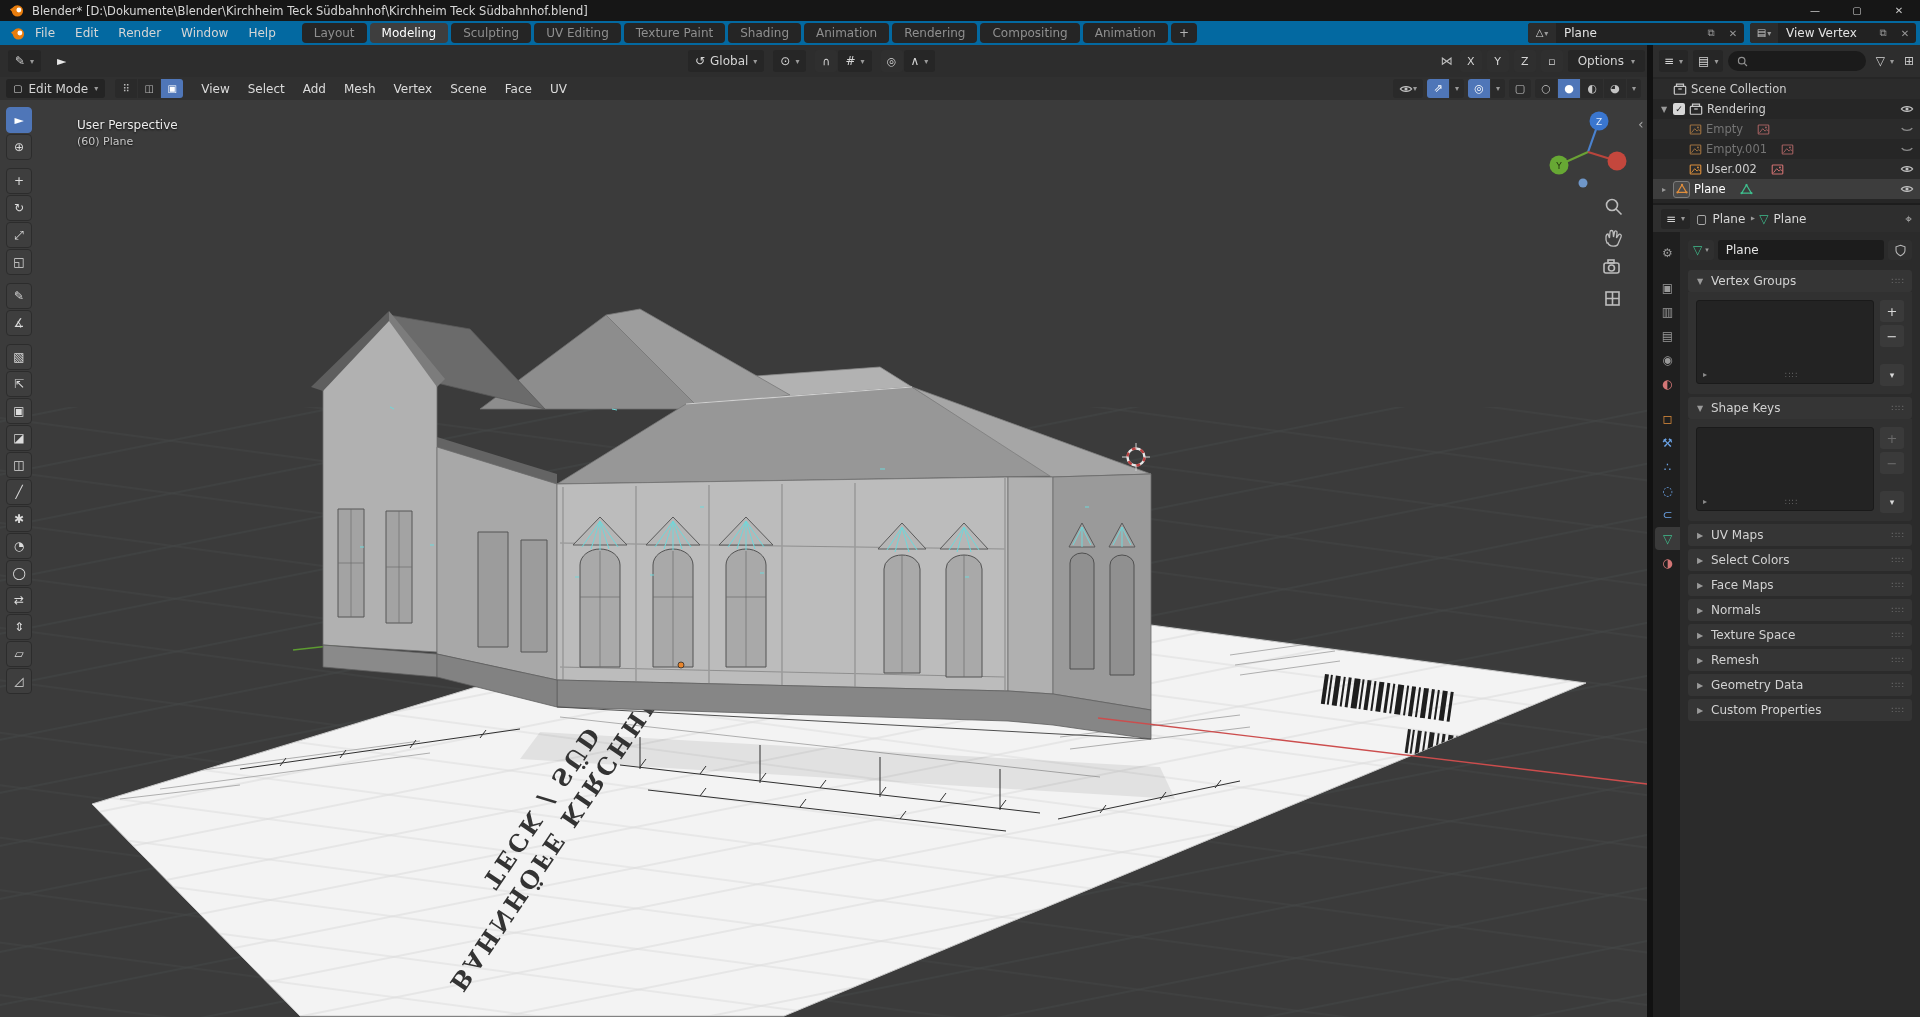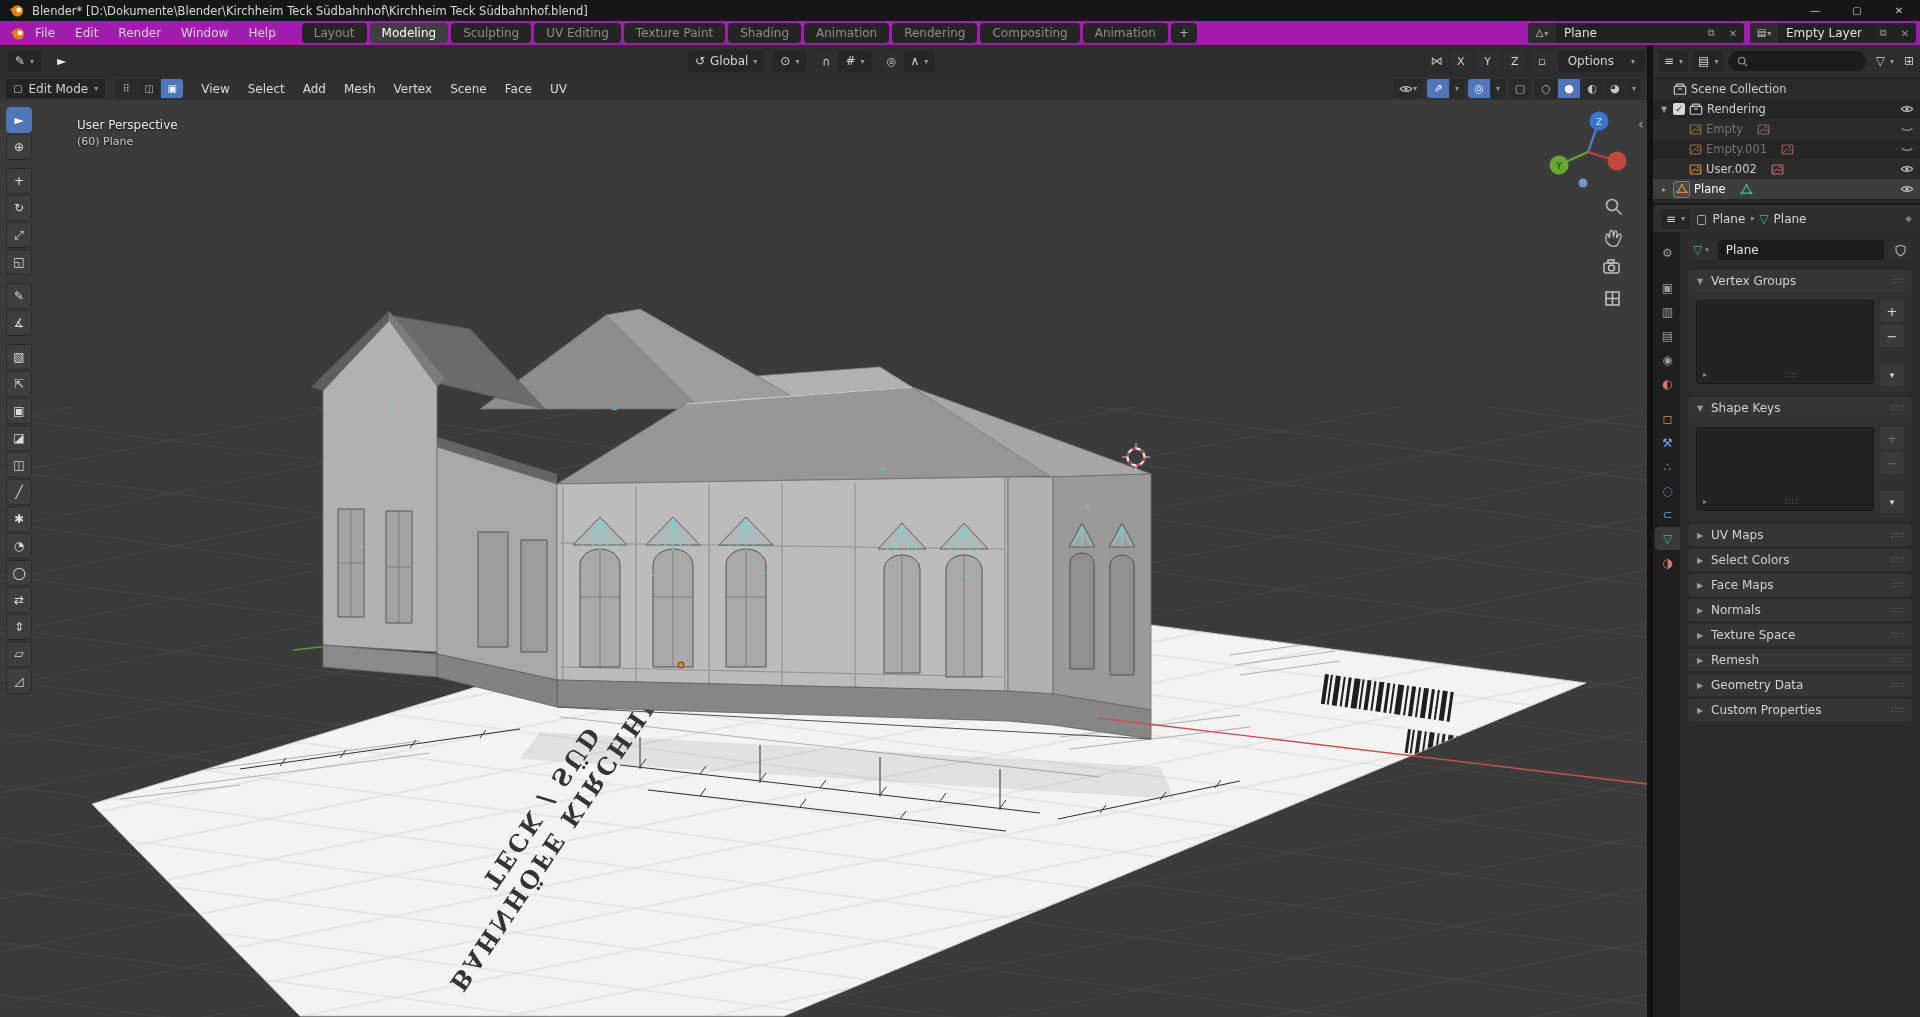--- a/index.html
+++ b/index.html
@@ -6,21 +6,21 @@
   body{width:1920px;height:1017px;background:#1d1d1d;font-family:"DejaVu Sans",sans-serif;
        color:#d4d4d4;font-size:12px;overflow:hidden;position:relative;-webkit-font-smoothing:antialiased}
   .abs{position:absolute}
   
   #titlebar{left:0;top:0;width:1920px;height:21px;background:#161616;display:flex;align-items:center}
   #titlebar .title{margin-left:8px;font-size:11.5px;color:#d8d8d8;white-space:nowrap}
   .winctl{margin-left:auto;display:flex;height:21px}
   .winctl span{width:42px;text-align:center;line-height:21px;font-size:10px;color:#c9c9c9}
   .logo{width:15px;height:15px;margin-left:9px;flex:0 0 auto}
   
-  #topbar{left:0;top:21px;width:1920px;height:24px;background:#a21caf;display:flex;align-items:center}
+  #topbar{left:0;top:21px;width:1920px;height:24px;background:#0369a1;display:flex;align-items:center}
   #topbar .logo{margin-left:10px}
   .menu{padding:0 10px;color:#d6d6d6;cursor:default}
   .tabs{display:flex;gap:3px;margin-left:16px;align-items:center}
   .tab{padding:3px 12px;border-radius:4px;background:#252525;color:#8f8f8f;font-size:12px}
   .tab.active{background:#3e3e3e;color:#ffffff}
   .tab.plus{padding:3px 8px;color:#b5b5b5}
   .idblock{position:absolute;top:2px;height:20px;display:flex;align-items:center;background:#222222;border-radius:3px;overflow:hidden}
   .idblock .ic{width:28px;text-align:center;background:#2c2c2c;height:20px;line-height:20px;font-size:10px;color:#cfcfcf}
   .idblock .ic:after{content:"▾";font-size:8px;color:#9a9a9a;margin-left:1px}
   .idblock .lbl{flex:1;padding-left:8px;color:#e2e2e2}
@@ -29,21 +29,21 @@
   #viewlayer-block{right:4px;width:166px}
   
   #toolsettings{left:0;top:45px;width:1653px;height:32px;background:#2d2d2d;display:flex;align-items:center}
   .wsm{height:22px;background:#262626;border-radius:3px;display:flex;align-items:center;padding:0 7px;gap:5px;color:#d5d5d5}
   .wsm .car{font-size:8px;color:#9a9a9a}
   .ts-left{margin-left:8px;display:flex;align-items:center;gap:16px}
   .ts-center{position:absolute;left:688px;display:flex;align-items:center;gap:9px}
   .ts-right{position:absolute;right:8px;display:flex;align-items:center;gap:5px}
   .sq{width:22px;height:22px;background:#2f2f2f;border-radius:3px;color:#d5d5d5;
       display:flex;align-items:center;justify-content:center;font-size:11px}
-  .opt{height:22px;background:#262626;border-radius:3px;display:flex;align-items:center;padding:0 10px;gap:17px}
+  .opt{height:22px;background:#262626;border-radius:3px;display:flex;align-items:center;padding:0 10px;gap:7px}
   
   #viewport{left:0;top:77px;width:1647px;height:940px;background:#3b3b3b;overflow:hidden}
   #vpheader{position:absolute;left:0;top:0;width:1647px;height:23px;background:#303030;
             display:flex;align-items:center;z-index:6;gap:2px;padding-left:6px;box-sizing:border-box}
   .vmenu{padding:0 8px;color:#dcdcdc}
   .wmode{height:19px;background:#242424;border-radius:3px;display:flex;align-items:center;padding:0 7px;gap:6px;margin-right:8px}
   .modegrp{display:flex;gap:1px;margin-right:8px}
   .mbtn{width:22px;height:19px;background:#2a2a2a;color:#b9b9b9;display:flex;align-items:center;justify-content:center;font-size:10px}
   .mbtn:first-child{border-radius:3px 0 0 3px}.mbtn:last-child{border-radius:0 3px 3px 0}
   .mbtn.on{background:#4f76b8;color:#fff}
@@ -188,21 +188,21 @@
     <span class="tab plus">+</span>
   </div>
   <div class="idblock" id="scene-block">
     <span class="ic">△</span>
     <span class="lbl">Plane</span>
     <span class="mini">⧉</span>
     <span class="mini">✕</span>
   </div>
   <div class="idblock" id="viewlayer-block">
     <span class="ic">▤</span>
-    <span class="lbl">Empty Layer</span>
+    <span class="lbl">View Vertex</span>
     <span class="mini">⧉</span>
     <span class="mini">✕</span>
   </div>
 </div>
 
 <div id="toolsettings" class="abs">
   <div class="ts-left">
     <div class="wsm">
       <span>✎</span>
       <span class="car">▾</span>

